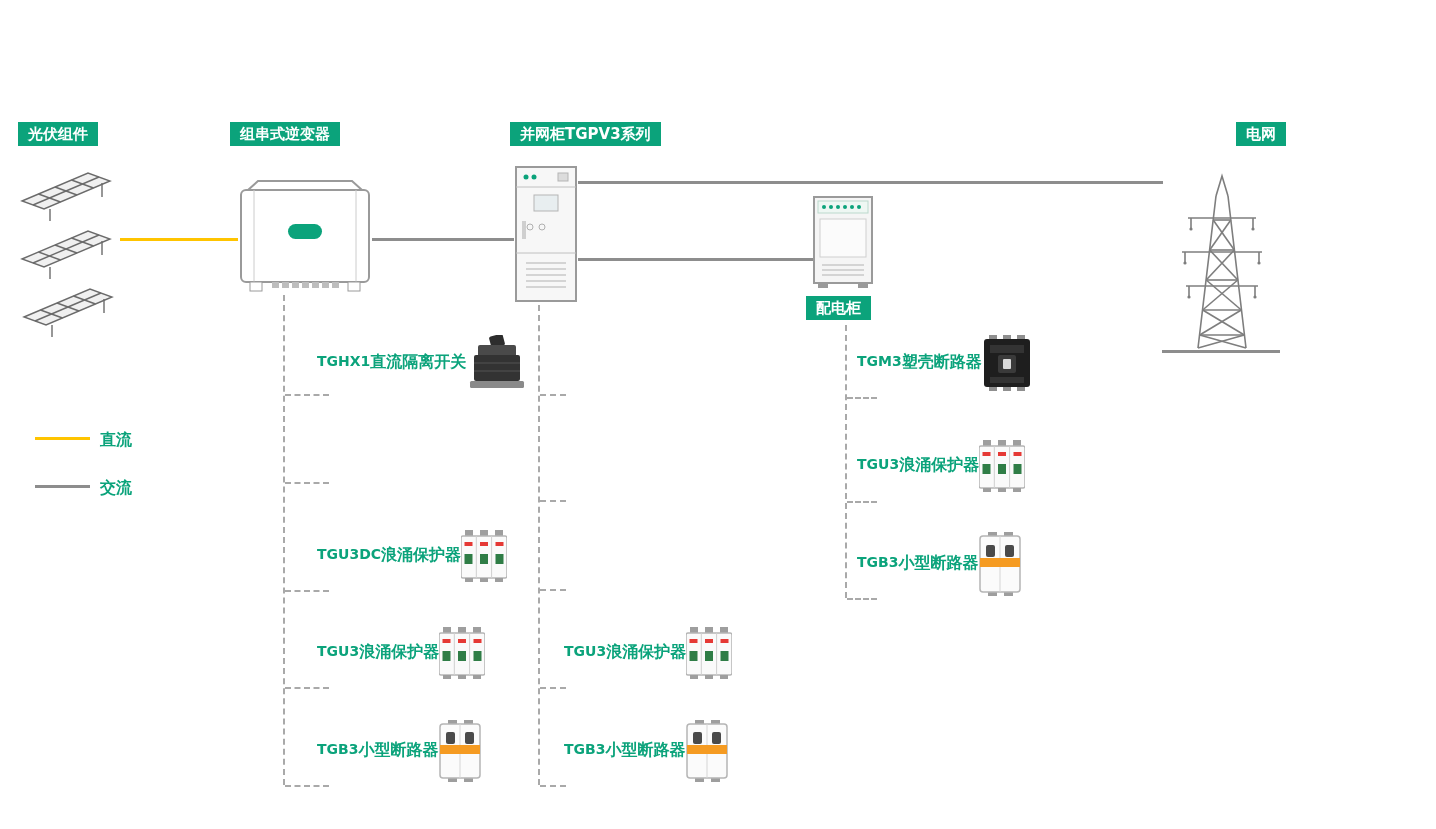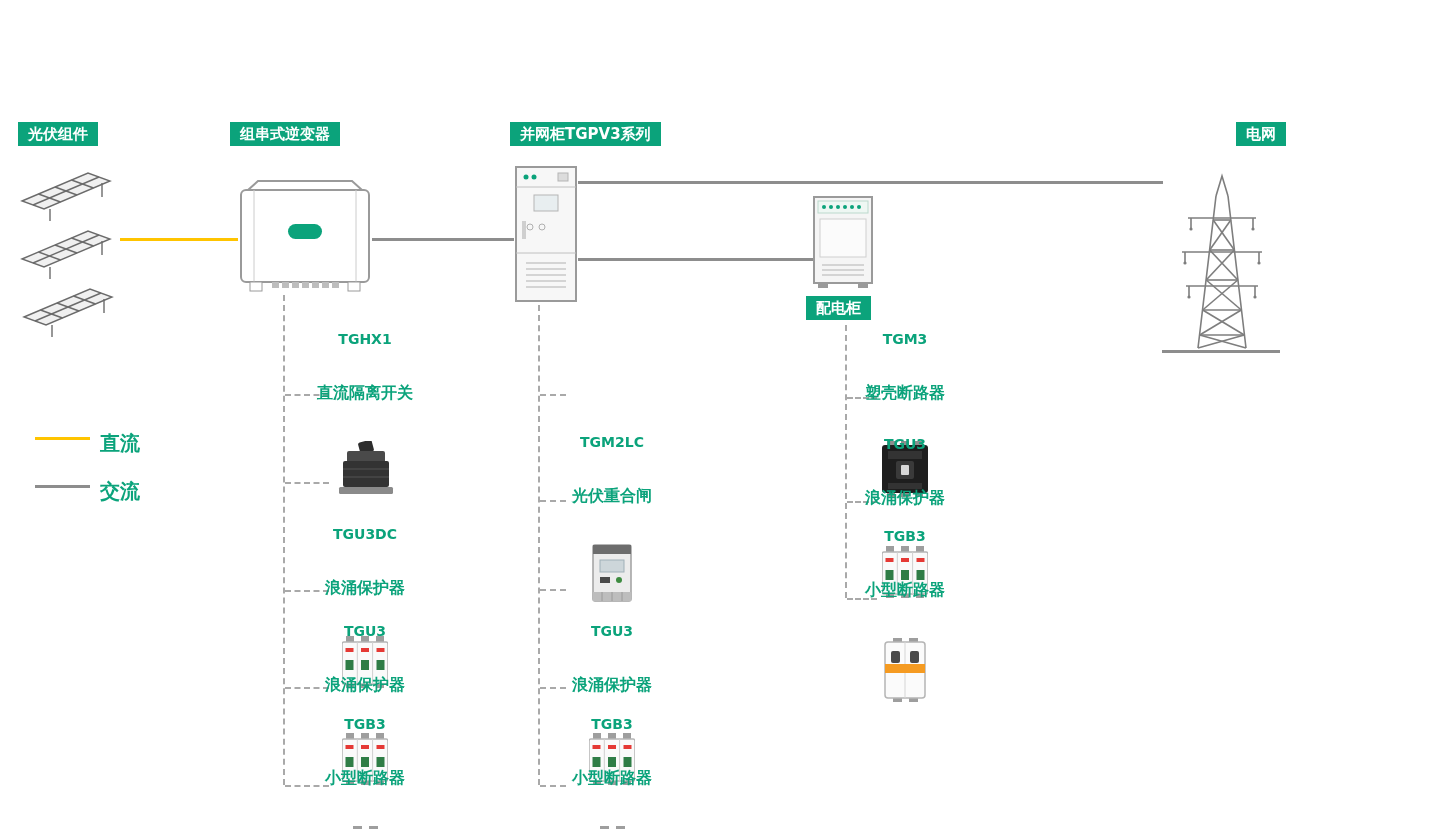--- a/index.html
+++ b/index.html
@@ -12,25 +12,25 @@
   body{background:#ffffff;font-family:"DejaVu Sans","Liberation Sans",sans-serif;}
   .stage{position:relative;width:1436px;height:829px;background:#fff;overflow:hidden;}
   .title{position:absolute;left:55px;top:24px;font-size:40px;font-weight:800;color:var(--green);letter-spacing:2px;white-space:nowrap;}
   .tag{position:absolute;height:24px;background:var(--green);color:#fff;font-size:15px;font-weight:700;display:flex;align-items:center;justify-content:center;padding:0 10px;white-space:nowrap;}
   .hline{position:absolute;height:3px;}
   .dc-line{background:var(--dc);}
   .ac-line{background:var(--ac);}
   .vdash{position:absolute;width:0;border-left:2px dashed var(--dash);}
   .hdash{position:absolute;height:0;border-top:2px dashed var(--dash);}
   .illus{position:absolute;}
-  .comp{position:absolute;width:96px;display:flex;flex-direction:column;align-items:center;gap:36px;}
+  .comp{position:absolute;width:96px;display:flex;flex-direction:row;align-items:center;}
   .comp-model{color:var(--green);font-weight:700;font-size:14px;line-height:17px;text-align:center;white-space:nowrap;}
   .comp-desc{color:var(--green);font-weight:700;font-size:16px;line-height:17px;text-align:center;white-space:nowrap;}
   .comp-img{margin-top:4px;display:flex;justify-content:center;}
-  .legend-label{position:absolute;color:var(--green);font-weight:700;font-size:20px;white-space:nowrap;}
+  .legend-label{position:absolute;color:var(--green);font-weight:700;font-size:16px;white-space:nowrap;}
 </style>
 </head>
 <body>
 
 <div class="stage">
 
 
   <div class="tag" style="left:18px;top:122px;">光伏组件</div>
   <div class="tag" style="left:230px;top:122px;">组串式逆变器</div>
   <div class="tag" style="left:462px;top:122px;margin-left:48px;">并网柜TGPV3系列</div>
@@ -284,37 +284,20 @@
         <rect x="2" y="4" width="40" height="54" rx="3" fill="#fbfbfb" stroke="#b5b5b5" stroke-width="1.5"></rect>
         <line x1="22" y1="4" x2="22" y2="58" stroke="#d5d5d5"></line>
         <rect x="2" y="25" width="40" height="9" fill="#f59b22"></rect>
         <rect x="8" y="12" width="9" height="12" rx="2" fill="#4a4a4a"></rect>
           <rect x="27" y="12" width="9" height="12" rx="2" fill="#4a4a4a"></rect>
       </svg>
     </div>
   </div>
 
 
-  <div class="comp" style="left:564px;top:434px;">
-    <div class="comp-model">TGM2LC</div>
-    <div class="comp-desc">光伏重合闸</div>
-    <div class="comp-img">
-      <svg width="40" height="58" viewBox="0 0 40 58">
-        <rect x="1" y="1" width="38" height="56" rx="2" fill="#ececec" stroke="#a0a0a0" stroke-width="1.5"></rect>
-        <rect x="1" y="1" width="38" height="9" fill="#6d6d6d"></rect>
-        <rect x="8" y="16" width="24" height="12" fill="#cdd6da" stroke="#9fb0b8"></rect>
-        <rect x="8" y="33" width="10" height="6" fill="#4a4a4a"></rect>
-        <circle cx="27" cy="36" r="3" fill="#3d8b40"></circle>
-        <rect x="1" y="48" width="38" height="9" fill="#bdbdbd"></rect>
-        <line x1="10" y1="48" x2="10" y2="57" stroke="#9a9a9a"></line>
-          <line x1="20" y1="48" x2="20" y2="57" stroke="#9a9a9a"></line>
-          <line x1="30" y1="48" x2="30" y2="57" stroke="#9a9a9a"></line>
-      </svg>
-    </div>
-  </div>
 
 
   <div class="comp" style="left:564px;top:623px;">
     <div class="comp-model">TGU3</div>
     <div class="comp-desc">浪涌保护器</div>
     <div class="comp-img">
       <svg width="46" height="52" viewBox="0 0 46 52">
         <rect x="4" y="0" width="8" height="8" fill="#9e9e9e"></rect>
           <rect x="19" y="0" width="8" height="8" fill="#9e9e9e"></rect>
           <rect x="34" y="0" width="8" height="8" fill="#9e9e9e"></rect>
@@ -345,21 +328,21 @@
           <rect x="26" y="54" width="9" height="8" fill="#9e9e9e"></rect>
         <rect x="2" y="4" width="40" height="54" rx="3" fill="#fbfbfb" stroke="#b5b5b5" stroke-width="1.5"></rect>
         <line x1="22" y1="4" x2="22" y2="58" stroke="#d5d5d5"></line>
         <rect x="2" y="25" width="40" height="9" fill="#f59b22"></rect>
         <rect x="8" y="12" width="9" height="12" rx="2" fill="#4a4a4a"></rect>
           <rect x="27" y="12" width="9" height="12" rx="2" fill="#4a4a4a"></rect>
       </svg>
     </div>
   </div>
 
-  <div class="comp" style="left:857px;top:331px;justify-content:center;">
+  <div class="comp" style="left:857px;top:331px;">
     <div class="comp-model">TGM3</div>
     <div class="comp-desc">塑壳断路器</div>
     <div class="comp-img">
       <svg width="50" height="56" viewBox="0 0 50 56">
         <g fill="#8f8f8f">
           <rect x="7" y="0" width="8" height="6"></rect>
             <rect x="21" y="0" width="8" height="6"></rect>
             <rect x="35" y="0" width="8" height="6"></rect>
           <rect x="7" y="50" width="8" height="6"></rect>
             <rect x="21" y="50" width="8" height="6"></rect>

